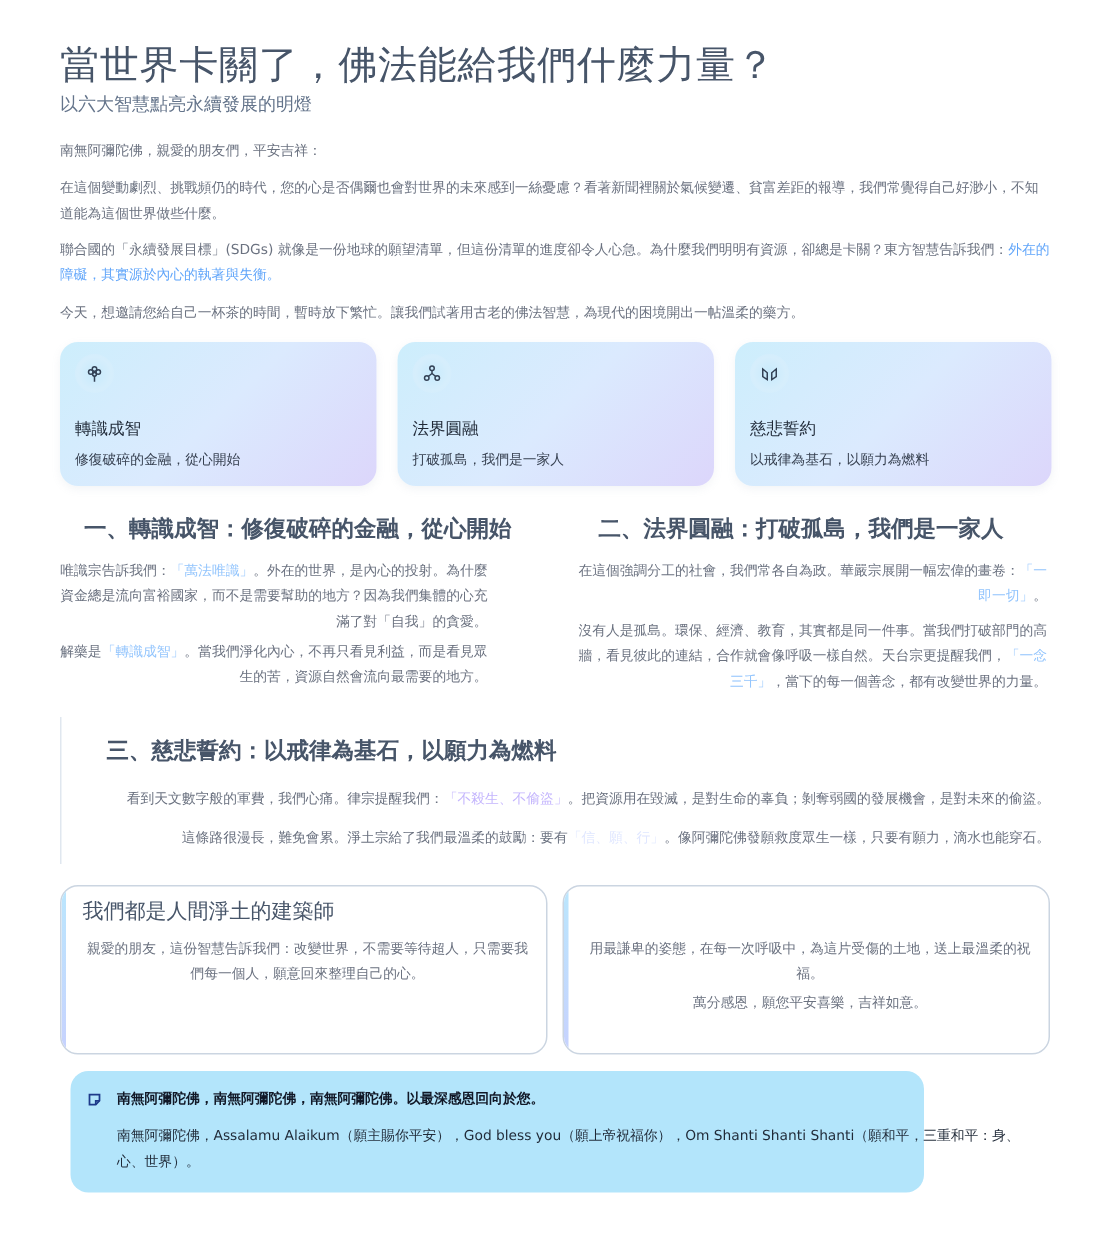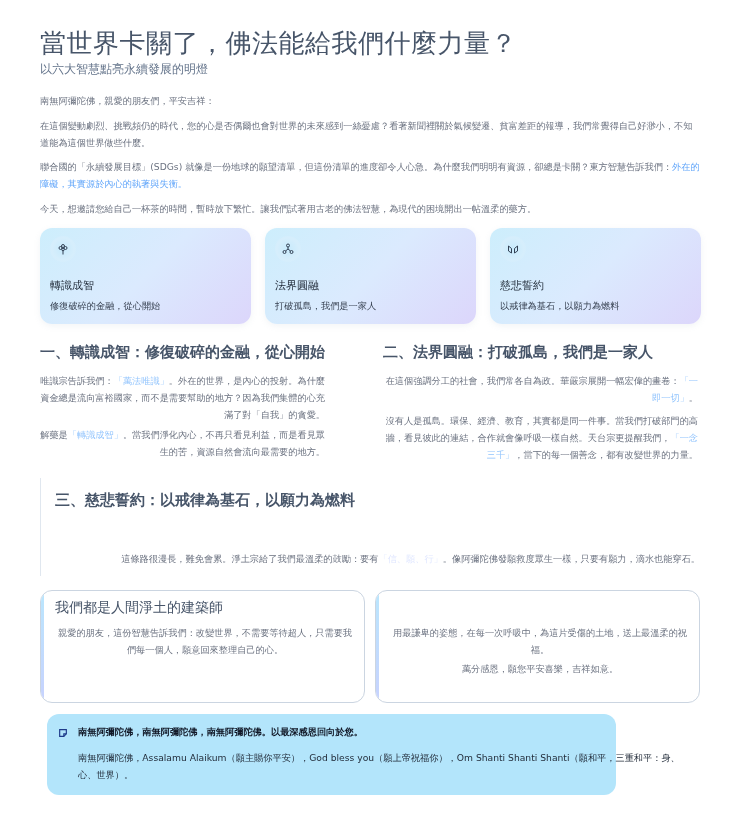--- a/index.html
+++ b/index.html
@@ -15,21 +15,21 @@
   .hl-lav { color: #c4b5fd; }
   .hl-faint { color: #e0e7ff; }
 
   .cards { position: absolute; left: 40px; top: 228px; width: 661px; height: 96px; display: flex; gap: 14px; }
   .card { flex: 1; border-radius: 12px; background: linear-gradient(135deg, #cdeefc 0%, #dbeafe 50%, #dcd6fb 100%); position: relative; box-shadow: 0 2px 6px rgba(148,163,184,0.12); }
   .card .ic { position: absolute; left: 10px; top: 8px; width: 26px; height: 26px; border-radius: 50%; background: radial-gradient(circle, #c7eafc 0%, #d6eefc 60%, rgba(214,238,252,0) 100%); display: flex; align-items: center; justify-content: center; }
   .card .ic svg { width: 12px; height: 12px; }
   .card .ct { position: absolute; left: 10px; top: 50px; font-size: 11px; color: #1f2937; }
   .card .cs { position: absolute; left: 10px; top: 72px; font-size: 9.2px; color: #374151; }
 
-  .h2 { position: absolute; font-size: 15px; color: #475569; white-space: nowrap; }
+  .h2 { position: absolute; font-size: 15px; color: #475569; white-space: nowrap; margin-left: 16px; }
   .col { position: absolute; width: 285px; font-size: 9.2px; line-height: 17px; color: #6b7280; text-align: right; }
 
   .sec3 { position: absolute; left: 40px; top: 478px; width: 661px; height: 98px; border-left: 1px solid #e0e7ef; text-decoration: underline; }
 
   .box { position: absolute; top: 590px; height: 113px; width: 325px; border: 1px solid #cbd5e1; border-radius: 12px; background: #fff; overflow: hidden; text-align: center; }
   .box::before { content: ""; position: absolute; left: 0; top: 0; bottom: 0; width: 3px; background: linear-gradient(180deg, #bae6fd 0%, #c7d2fe 100%); }
   .box .bt { position: absolute; left: 14px; top: 8px; font-size: 14px; color: #475569; white-space: nowrap; }
   .box .bp { position: absolute; left: 14px; width: 300px; font-size: 9.2px; line-height: 17px; color: #6b7280; }
 
   .footer { position: absolute; left: 47px; top: 714px; width: 569px; height: 81px; border-radius: 12px; background: #b3e5fb; }
@@ -89,20 +89,21 @@
 <h2 class="h2" style="left:40px; top:343px">一、轉識成智：修復破碎的金融，從心開始</h2>
 <div class="col" style="left:40px; top:372px"><span>唯識宗告訴我們：</span><span class="hl-blue">「萬法唯識」</span><span>。外在的世界，是內心的投射。為什麼資金總是流向富裕國家，而不是需要幫助的地方？因為我們集體的心充滿了對「自我」的貪愛。</span></div>
 <div class="col" style="left:40px; top:426px"><span>解藥是</span><span class="hl-blue">「轉識成智」</span><span>。當我們淨化內心，不再只看見利益，而是看見眾生的苦，資源自然會流向最需要的地方。</span></div>
 
 <h2 class="h2" style="left:383px; top:343px">二、法界圓融：打破孤島，我們是一家人</h2>
 <div class="col" style="left:383px; top:372px; width:315px"><span>在這個強調分工的社會，我們常各自為政。華嚴宗展開一幅宏偉的畫卷：</span><span class="hl-blue">「一即一切」</span><span>。</span></div>
 <div class="col" style="left:383px; top:412px; width:315px"><span>沒有人是孤島。環保、經濟、教育，其實都是同一件事。當我們打破部門的高牆，看見彼此的連結，合作就會像呼吸一樣自然。天台宗更提醒我們，</span><span class="hl-blue">「一念三千」</span><span>，當下的每一個善念，都有改變世界的力量。</span></div>
 
 <div class="sec3">
   <h2 class="h2" style="left:14px; top:13px">三、慈悲誓約：以戒律為基石，以願力為燃料</h2>
+  <div class="col" style="left:14px; top:46px; width:645px"><span>看到天文數字般的軍費，我們心痛。律宗提醒我們：</span><span class="hl-lav">「不殺生、不偷盜」</span><span>。把資源用在毀滅，是對生命的辜負；剝奪弱國的發展機會，是對未來的偷盜。</span></div>
   <div class="col" style="left:14px; top:72px; width:645px"><span>這條路很漫長，難免會累。淨土宗給了我們最溫柔的鼓勵：要有</span><span class="hl-faint">「信、願、行」</span><span>。像阿彌陀佛發願救度眾生一樣，只要有願力，滴水也能穿石。</span></div>
 </div>
 
 <div class="box" style="left:40px">
   <div class="bt">我們都是人間淨土的建築師</div>
   <div class="bp" style="top:33px">親愛的朋友，這份智慧告訴我們：改變世界，不需要等待超人，只需要我們每一個人，願意回來整理自己的心。</div>
 </div>
 <div class="box" style="left:375px">
   <div class="bp" style="top:33px">用最謙卑的姿態，在每一次呼吸中，為這片受傷的土地，送上最溫柔的祝福。</div>
   <div class="bp hl-blue" style="top:69px">萬分感恩，願您平安喜樂，吉祥如意。</div>

